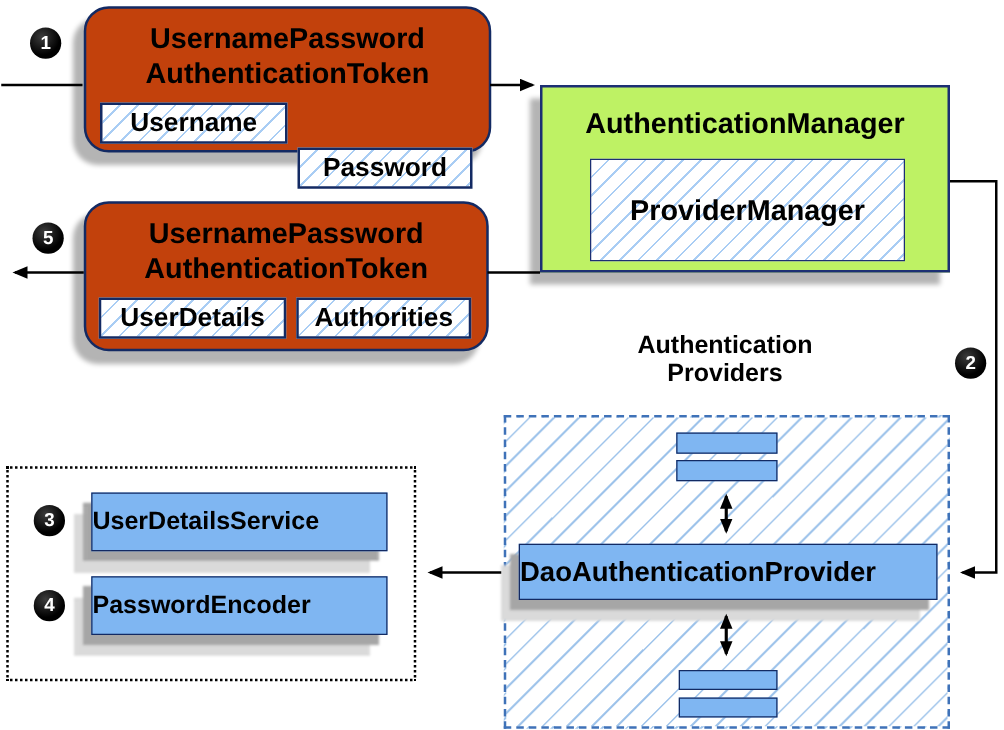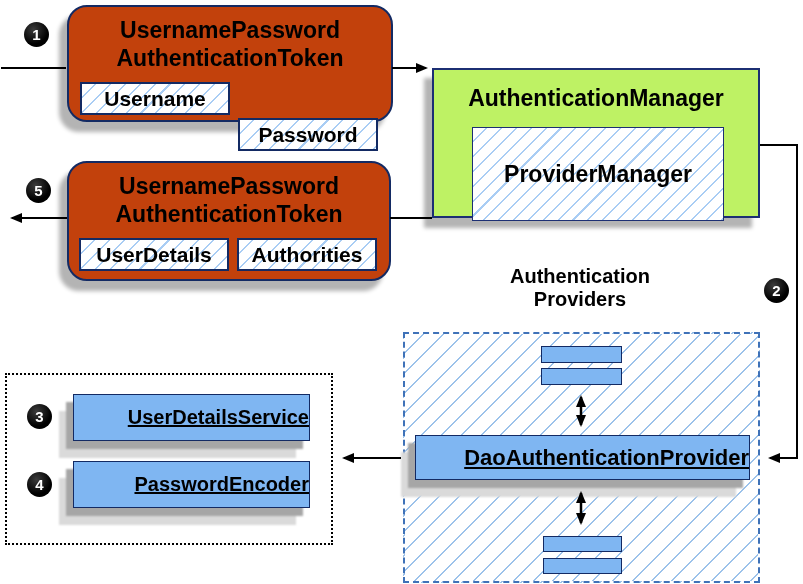--- a/index.html
+++ b/index.html
@@ -14,21 +14,21 @@
   .token {
     background:#c2410c; border:2.5px solid #132a63; border-radius:20px;
     box-shadow:-8px 10px 4px #b4b4b4;
   }
   .panel {
     background:#bef264; border:2px solid #1c2f73;
     box-shadow:-8px 10px 4px #b4b4b4;
   }
   .bar {
     background:#7fb6f2; border:1.5px solid #132a63;
-    display:flex; align-items:center; justify-content:flex-end;text-decoration:underline;
+    display:flex; align-items:center; justify-content:flex-start;
   }
   .bar.shadowed { box-shadow:-7px 8px 2px #a6a6a6, -14px 17px 2px #dadada; }
 
   
   .hatch-sm {
     background-color:#fff;
     background-image:repeating-linear-gradient(135deg, rgba(0,0,0,0) 0 9px, #a9cdf4 9px 10.5px);
     border:2px solid #132a63;
     display:flex; align-items:center; justify-content:center;
   }
@@ -78,21 +78,21 @@
     <div class="abs hatch-sm" style="left:11px; top:75px; width:150px; height:33px;">
       <span class="field-label">Username</span>
     </div>
     <div class="abs hatch-sm" style="left:169px; top:75px; width:140px; height:33px;margin-top:36px;">
       <span class="field-label">Password</span>
     </div>
   </div>
 
   <div class="abs panel node" style="left:432px; top:68px; width:328px; height:150px;">
     <div class="panel-title">AuthenticationManager</div>
-    <div class="abs hatch-sm hatch-provider-mgr" style="left:38px; top:57px; width:252px; height:94px;">
+    <div class="abs hatch-sm hatch-provider-mgr" style="left:38px; top:57px; width:252px; height:82px;">
       <span class="inner-label">ProviderManager</span>
     </div>
   </div>
 
   <div class="abs token node" style="left:67px; top:161px; width:324px; height:120px;">
     <div class="title-2line" style="margin-top:9px;">
       <div>UsernamePassword</div>
       <div>AuthenticationToken</div>
     </div>
     <div class="abs hatch-sm" style="left:10px; top:75px; width:150px; height:33px;">

